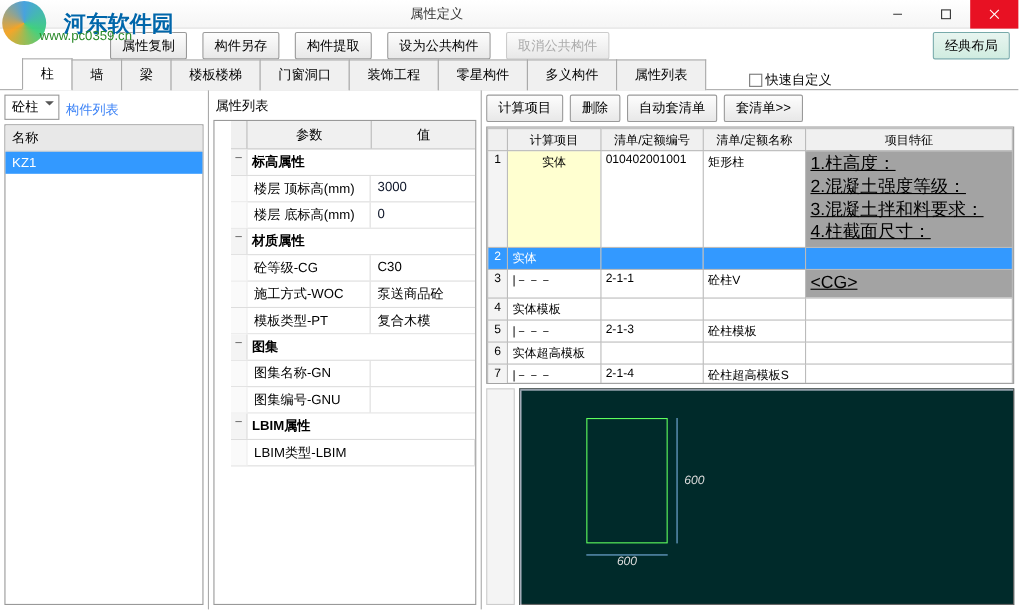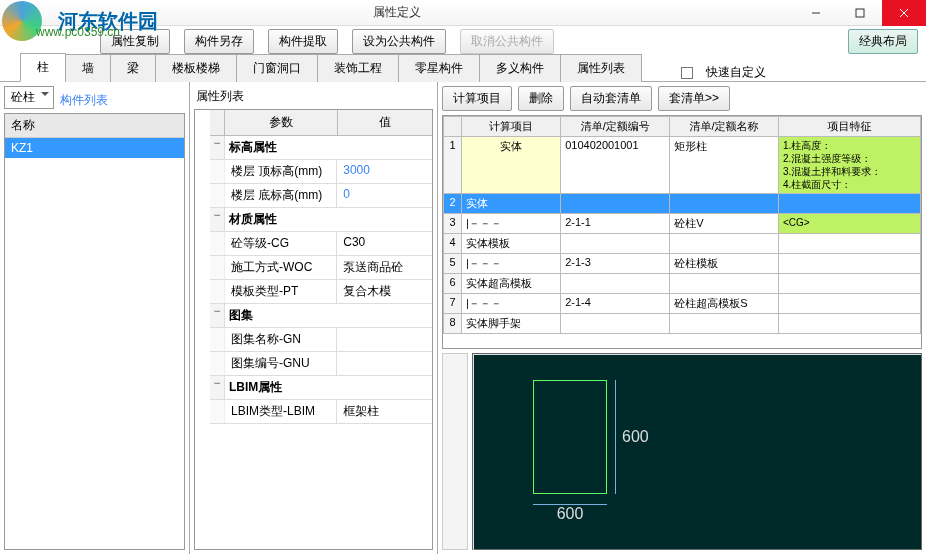--- a/index.html
+++ b/index.html
@@ -23,21 +23,21 @@
 .toolbar { height: 30px; display: flex; align-items: center; gap: 14px; padding: 0 8px 0 100px; }
 .btn { border: 1px solid #999; background: linear-gradient(#fdfdfd, #e8e8e8); padding: 3px 10px; cursor: pointer; border-radius: 2px; }
 .btn.disabled { color: #aaa; border-color: #ccc; cursor: default; }
 .btn.accent { border-color: #7aa; background: linear-gradient(#e8f5f0, #d0ece0); }
 .toolbar .spacer { flex: 1; }
 
 
 .tabs { height: 26px; display: flex; border-bottom: 1px solid #aaa; padding-left: 20px; align-items: flex-end; }
 .tab { padding: 5px 16px; border: 1px solid #aaa; border-bottom: none; margin-right: -1px; background: #f0f0f0; cursor: pointer; position: relative; top: 1px; }
 .tab.active { background: #fff; border-bottom: 1px solid #fff; }
-.quick-custom { margin-left: 40px; display: flex; align-items: center; gap: 13px; }
+.quick-custom { margin-left: 40px; display: flex; align-items: center; gap: 3px; }
 .quick-custom .cb { width: 12px; height: 12px; border: 1px solid #777; }
 
 
 .main { display: flex; height: 472px; }
 
 
 .left-panel { width: 190px; display: flex; flex-direction: column; border-right: 1px solid #aaa; padding: 4px; gap: 4px; }
 .left-head { display: flex; gap: 6px; align-items: flex-end; }
 .combo { border: 1px solid #999; background: #fff; padding: 2px 18px 2px 6px; position: relative; cursor: pointer; }
 .combo::after { content: ''; position: absolute; right: 4px; top: 5px; border: 4px solid transparent; border-top-color: #555; }
@@ -56,47 +56,47 @@
 .prop-grid .gh1 { width: 15px; border-right: 1px solid #bbb; }
 .prop-grid .gh2 { flex: 1.2; border-right: 1px solid #bbb; }
 .prop-grid .gh3 { flex: 1; }
 .prop-grid .grp { display: flex; border-bottom: 1px solid #ddd; background: #fff; }
 .prop-grid .grp .tw { width: 15px; text-align: center; border-right: 1px solid #ddd; cursor: pointer; background: #f4f4f4; color: #666; }
 .prop-grid .grp .gname { flex: 1; padding: 3px 4px; font-weight: bold; }
 .prop-grid .prow { display: flex; border-bottom: 1px solid #ddd; }
 .prop-grid .prow .tw { width: 15px; border-right: 1px solid #eee; background: #fafafa; }
 .prop-grid .prow .pn { flex: 1.2; padding: 3px 6px; border-right: 1px solid #ddd; }
 .prop-grid .prow .pv { flex: 1; padding: 3px 6px; }
-.prop-grid .prow .pv.blue { color: #3b82f6; }
+.prop-grid .prow .pv.blue { color: #0f172a; }
 
 
 .right-panel { flex: 1; display: flex; flex-direction: column; padding: 4px; gap: 4px; }
 .right-head { display: flex; align-items: center; gap: 6px; }
 .right-head .lbl { flex: 1; padding-left: 2px; }
 
 .calc-grid { border: 1px solid #999; height: 234px; overflow: auto; }
 .calc-grid table { width: 100%; border-collapse: collapse; }
 .calc-grid th, .calc-grid td { border: 1px solid #bbb; padding: 2px 4px; text-align: left; font-size: 11px; vertical-align: top; }
 .calc-grid th { background: #f0f0f0; font-weight: normal; text-align: center; }
 .calc-grid .idx { width: 18px; text-align: center; background: #f4f4f4; }
 .calc-grid .c-proj { background: #ffffd0; text-align: center; }
-.calc-grid .feat-cell { background: #bef264; font-size: 10px; line-height: 1.3; }
+.calc-grid .feat-cell { background: #a3a3a3; font-size: 16px; line-height: 1.3; text-decoration: underline; }
 .calc-grid tr.sel td { background: #3399ff; color: #fff; }
 
 .preview-wrap { flex: 1; display: flex; gap: 4px; }
 .preview-tools { width: 26px; background: #f4f4f4; border: 1px solid #ccc; }
 .preview { flex: 1; background: #002a2a; border: 1px solid #666; position: relative; }
 .preview .hline { left:0; top:14px; width:100%; border-top:1px solid #dde; }
 .preview .vline { left:96px; top:0; height:100%; border-left:1px solid #dde; }
 .preview .rect { position: absolute; left: 60px; top: 26px; width: 74px; height: 114px; border: 1px solid #5eff5e; }
 .preview .dim-h { position: absolute; left: 60px; top: 150px; width: 74px; display:flex; flex-direction:column; align-items:center; }
 .preview .dim-h .line { width:100%; border-top:1px solid #78b0e0; }
 .preview .dim-v { position: absolute; left: 142px; top: 26px; height: 114px; display:flex; align-items:center; }
 .preview .dim-v .line { height:100%; border-left:1px solid #78b0e0; }
-.preview .dim-label { color:#ddd; font-size:16px; }
+.preview .dim-label { color:#ddd; font-size:11px;font-style:italic; }
 </style>
 </head>
 <body>
 
 <div class="watermark">
   <div class="logo"></div>
   <div class="wm-text">河东软件园</div>
   <div class="wm-url">www.pc0359.cn</div>
 </div>
 
@@ -219,21 +219,20 @@
             <div class="pn">图集编号-GNU</div>
             <div class="pv"></div>
           </div>
           <div class="grp">
             <div class="tw">−</div>
             <div class="gname">LBIM属性</div>
           </div>
           <div class="prow">
             <div class="tw"></div>
             <div class="pn">LBIM类型-LBIM</div>
-            <div class="pv">框架柱</div>
           </div>
         </div>
     </div>
   </div>
 
   <div class="right-panel">
     <div class="right-head">
       <div class="btn">计算项目</div>
       <div class="btn">删除</div>
       <div class="btn">自动套清单</div>

